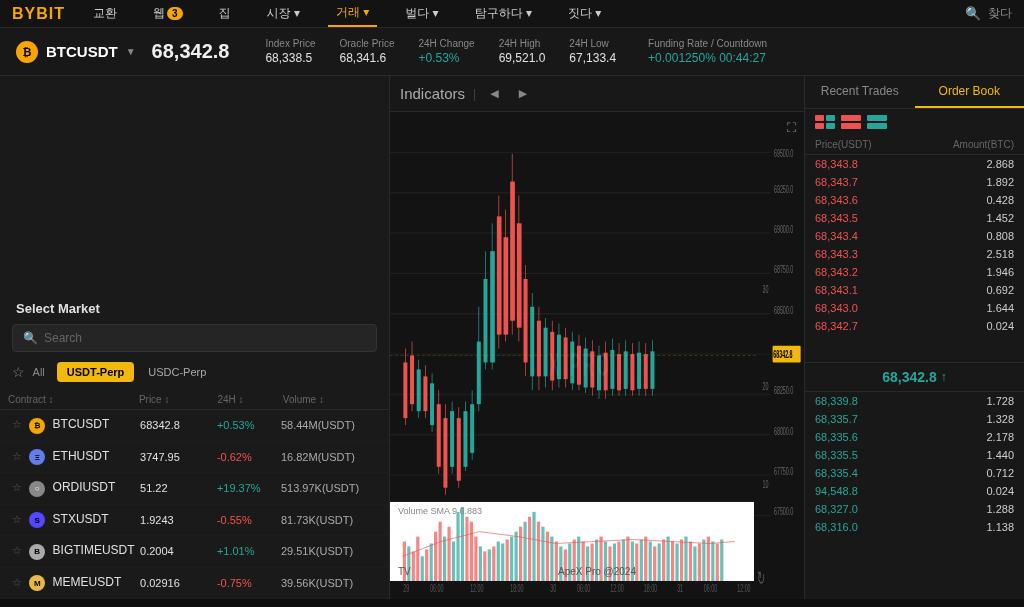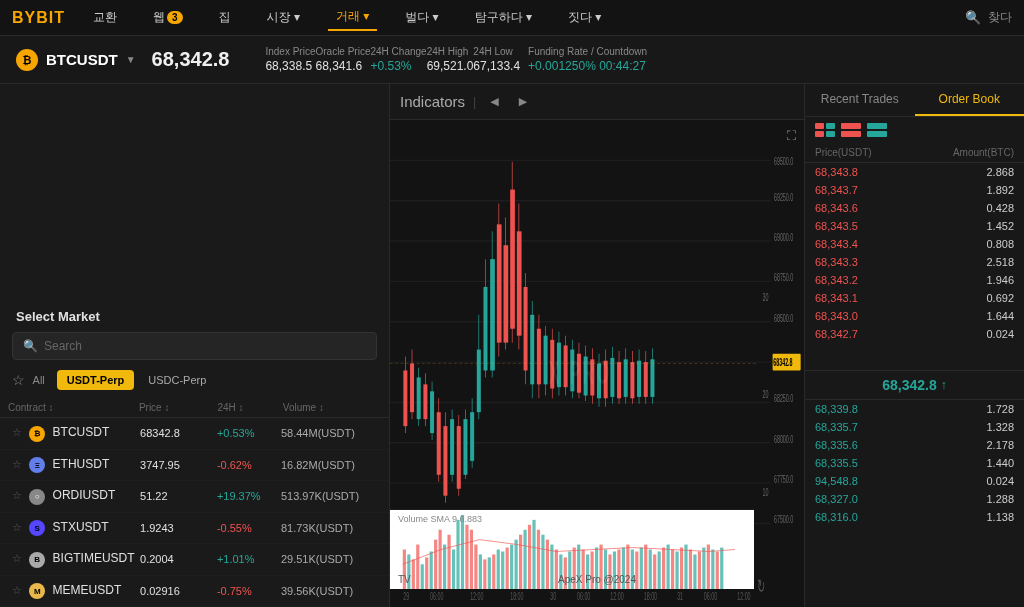--- a/index.html
+++ b/index.html
@@ -1,34 +1,34 @@
 <!DOCTYPE html>
 <html><head>
   <meta charset="utf-8">
   <style>
     * { margin: 0; padding: 0; box-sizing: border-box; }
     body { background: #0e0e0e; color: #e0e0e0; font-family: -apple-system, BlinkMacSystemFont, 'Segoe UI', sans-serif; font-size: 12px; width: 1024px; height: 607px; overflow: hidden; }
 
     
-    .top-nav { background: #131313; height: 36px; display: flex; align-items: center; padding: 0 12px; border-bottom: 1px solid #2a2a2a; gap: 20px; }
+    .top-nav { background: #131313; height: 28px; display: flex; align-items: center; padding: 0 12px; border-bottom: 1px solid #2a2a2a; gap: 20px; }
     .logo { color: #f7a600; font-weight: 900; font-size: 16px; letter-spacing: 1px; }
     .nav-item { color: #ccc; font-size: 12px; cursor: pointer; padding: 4px 8px; }
     .nav-item.active { color: #f7a600; border-bottom: 2px solid #f7a600; }
     .nav-badge { background: #f7a600; color: #000; border-radius: 8px; padding: 1px 5px; font-size: 10px; font-weight: bold; margin-left: 2px; }
     .nav-search { margin-left: auto; display: flex; align-items: center; gap: 6px; color: #888; font-size: 12px; }
     .search-icon-nav { font-size: 13px; }
 
     
     .header-bar { background: #181818; height: 48px; display: flex; align-items: center; padding: 0 16px; gap: 20px; border-bottom: 1px solid #2a2a2a; }
     .pair-selector { display: flex; align-items: center; gap: 8px; }
     .btc-icon { width: 22px; height: 22px; background: #f7a600; border-radius: 50%; display: flex; align-items: center; justify-content: center; font-weight: bold; font-size: 11px; color: #000; }
     .pair-name { font-size: 15px; font-weight: 700; color: #fff; }
     .chevron-down { color: #888; font-size: 10px; }
     .pair-price { font-size: 20px; font-weight: 700; color: #f0f0f0; margin-left: 8px; }
-    .header-stats { display: flex; margin-left: 16px; }
+    .header-stats { display: flex; gap: 24px; margin-left: 16px; }
     .stat-item { display: flex; flex-direction: column; gap: 2px; }
     .stat-label { color: #888; font-size: 10px; }
     .stat-value { color: #e0e0e0; font-size: 12px; font-weight: 500; }
     .stat-value.positive { color: #26a69a; }
     .stat-value.green { color: #26a69a; }
     .funding-section { margin-left: 8px; }
 
     
     .main-layout { display: flex; height: calc(607px - 36px - 48px); }
 
@@ -533,20 +533,24 @@
   </div>
         <div class="ob-row">
     <span class="ob-price-bid">68,335.6</span>
     <span class="ob-amount">2.178</span>
   </div>
         <div class="ob-row">
     <span class="ob-price-bid">68,335.5</span>
     <span class="ob-amount">1.440</span>
   </div>
         <div class="ob-row">
+    <span class="ob-price-bid">68,335.4</span>
+    <span class="ob-amount">0.712</span>
+  </div>
+        <div class="ob-row">
     <span class="ob-price-bid">94,548.8</span>
     <span class="ob-amount">0.024</span>
   </div>
         <div class="ob-row">
     <span class="ob-price-bid">68,327.0</span>
     <span class="ob-amount">1.288</span>
   </div>
         <div class="ob-row">
     <span class="ob-price-bid">68,316.0</span>
     <span class="ob-amount">1.138</span>

